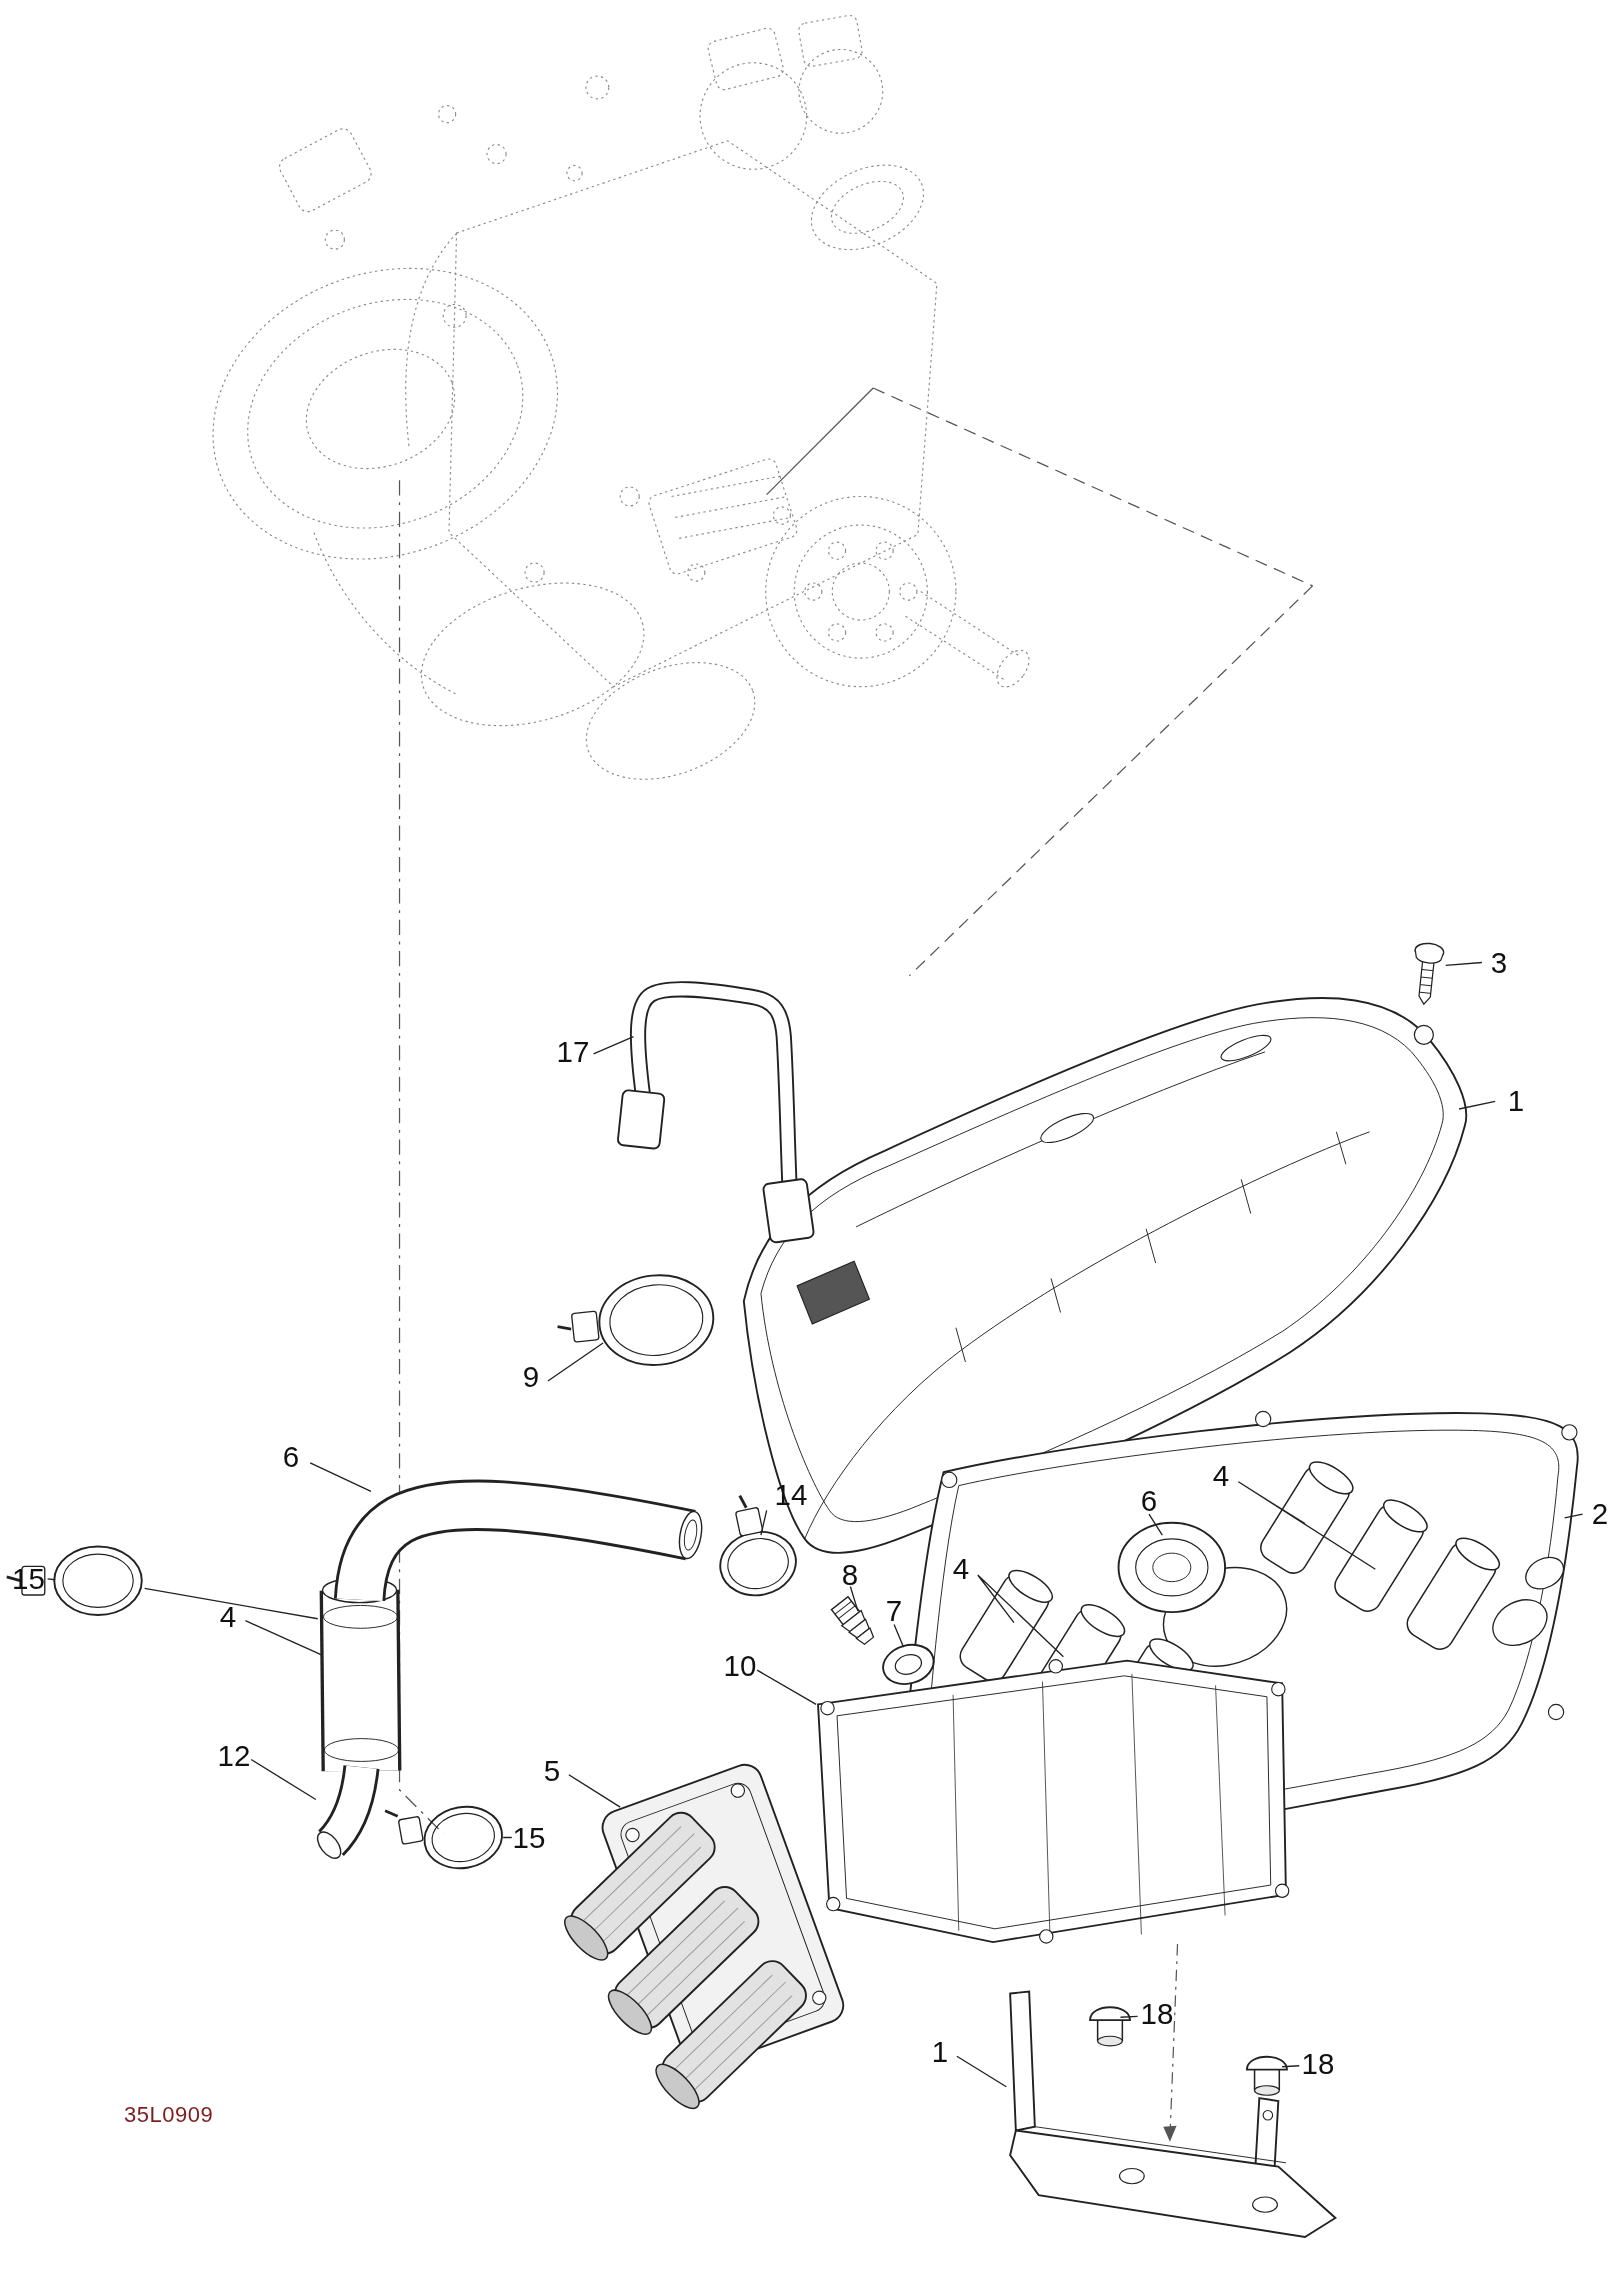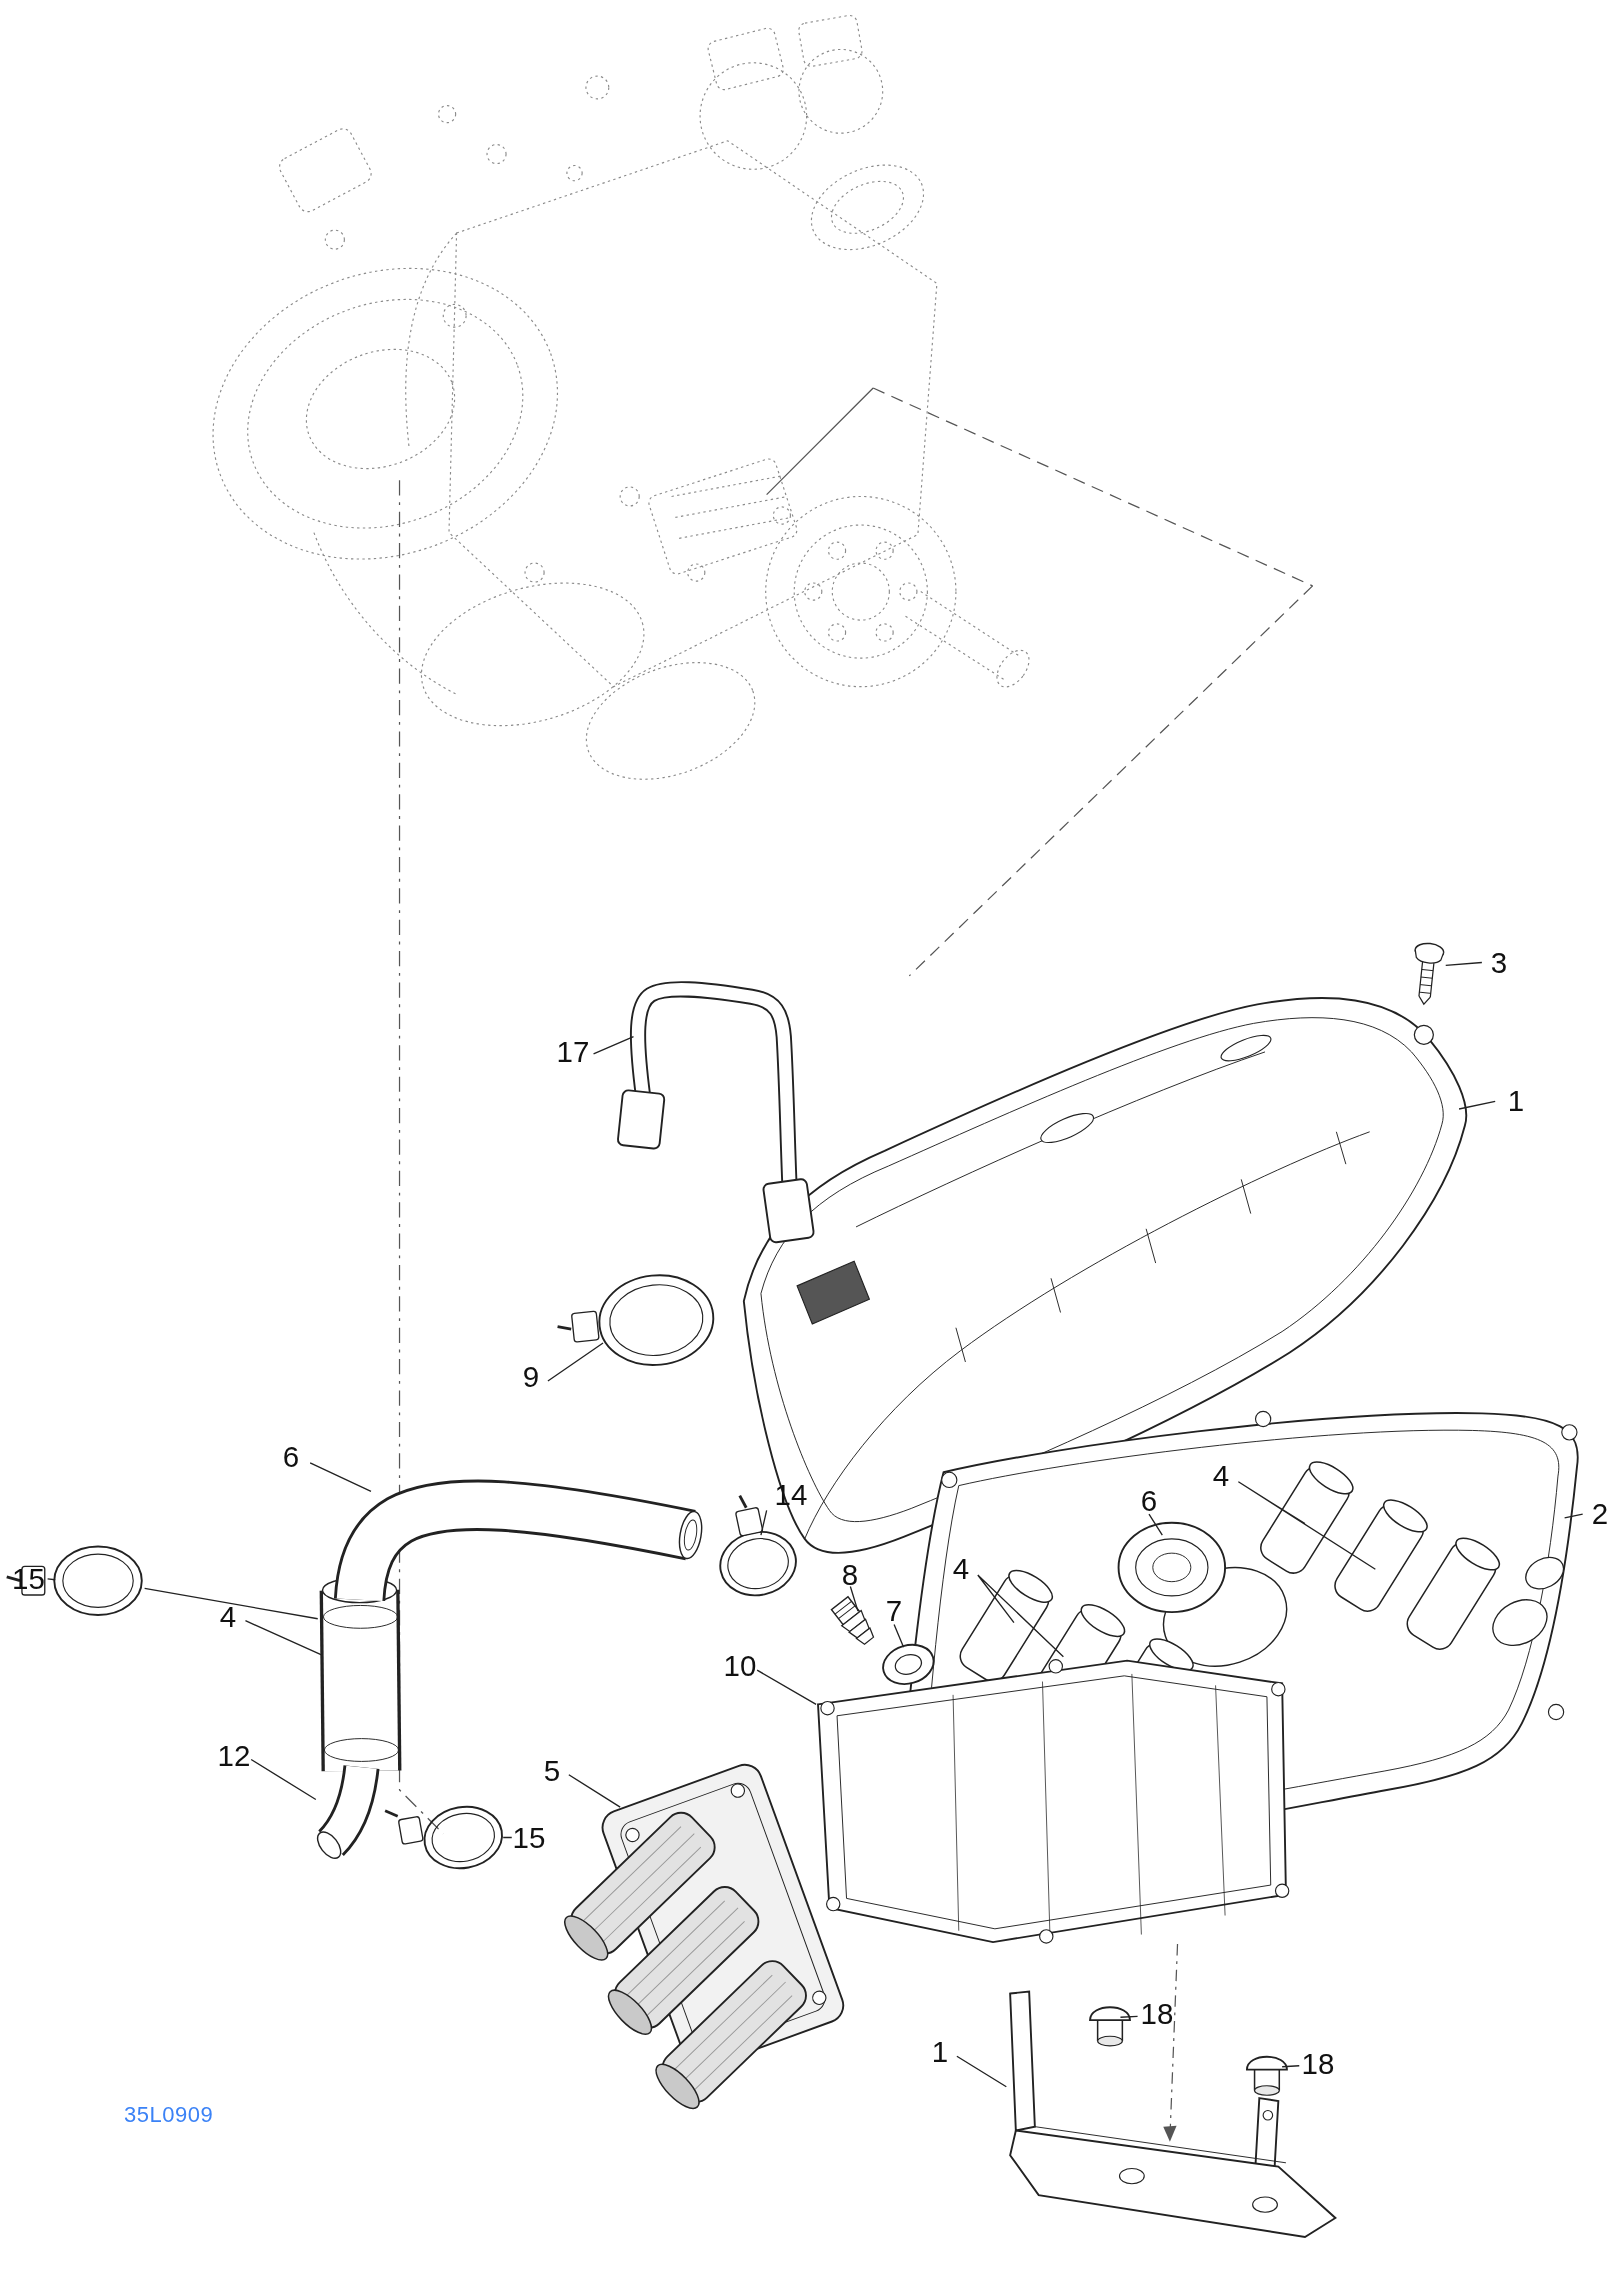--- a/index.html
+++ b/index.html
@@ -16,21 +16,21 @@
     transform:translate(-50%,-50%);
     font-size:29.5px;
     color:#111;
     white-space:nowrap;
     user-select:none;
   }
   .figure-code{
     position:absolute;
     left:124px;top:2102px;
     font-size:22px;
-    color:#3b82f6;
+    color:#7f1d1d;
     letter-spacing:0.5px;
   }
 </style>
 </head>
 <body>
 
 <div class="stage">
 
 <svg viewBox="0 0 1700 2413" width="1617" height="2295">
 

